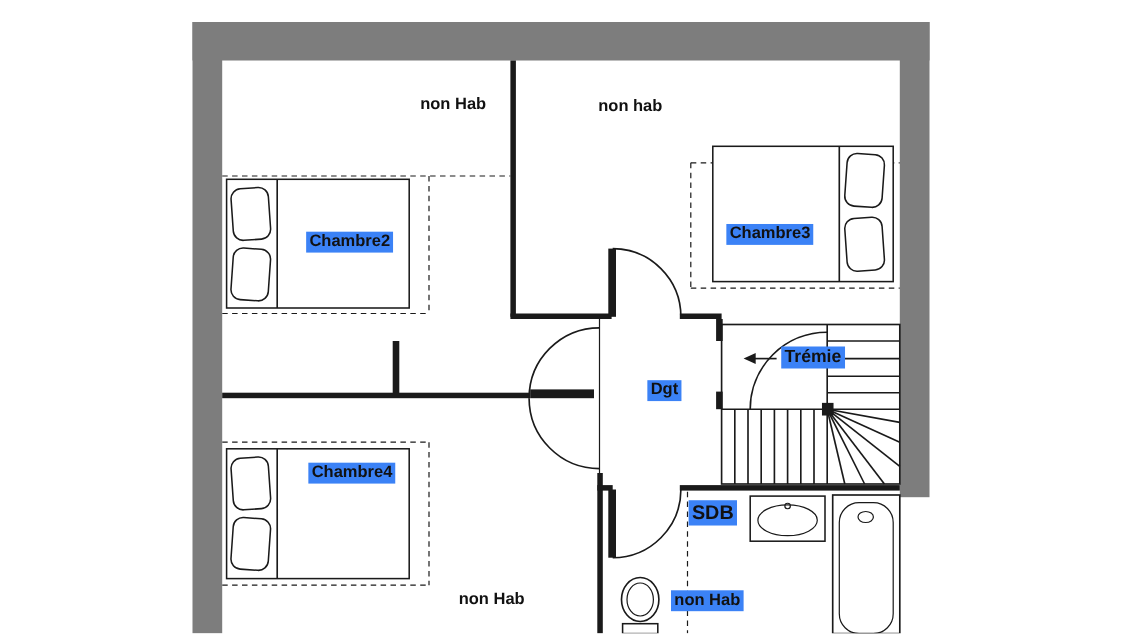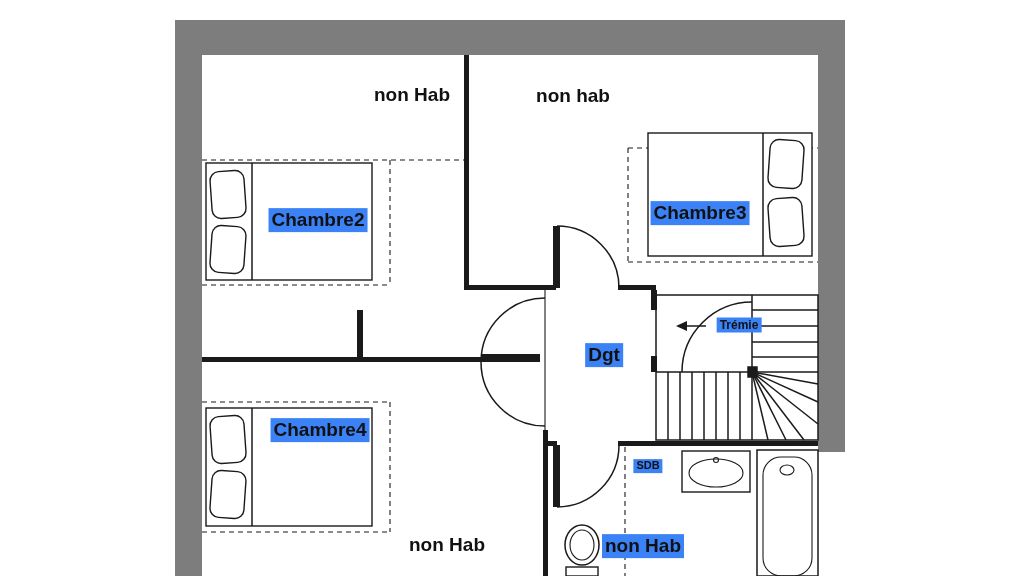--- a/index.html
+++ b/index.html
@@ -6,24 +6,24 @@
   html,body{margin:0;padding:0;background:#fff;}
   .stage{position:relative;width:1024px;height:576px;background:var(--bg);overflow:hidden;
          font-family:"Liberation Sans",sans-serif;}
   .stage svg{position:absolute;left:0;top:0;}
   .wall{fill:var(--wall);}
   .blk{fill:var(--line);}
   .ln{stroke:var(--line);stroke-width:1.5;fill:none;}
   .ln1{stroke:var(--line);stroke-width:1.1;fill:none;}
   .dash{stroke:var(--line);stroke-width:1.1;fill:none;stroke-dasharray:5 4;}
   .wf{fill:#ffffff;stroke:var(--line);stroke-width:1.4;}
-  .label{position:absolute;transform:translate(-50%,-50%);font-weight:700;font-size:19px;
+  .label{position:absolute;transform:translate(-50%,-50%);font-weight:700;font-size:15px;
          color:var(--text);white-space:nowrap;}
-  .fs14{font-size:12px;}
-  .fs13{font-size:11px;}
+  .fs14{font-size:16px;}
+  .fs13{font-size:18px;}
   .wbg{background:#3b82f6;padding:0 3px;line-height:1.25;}
 </style>
 </head>
 <body>
 
 <div class="stage">
 
   <svg width="1024" height="576" viewBox="0 0 1024 576">
 
     <g class="dash">

